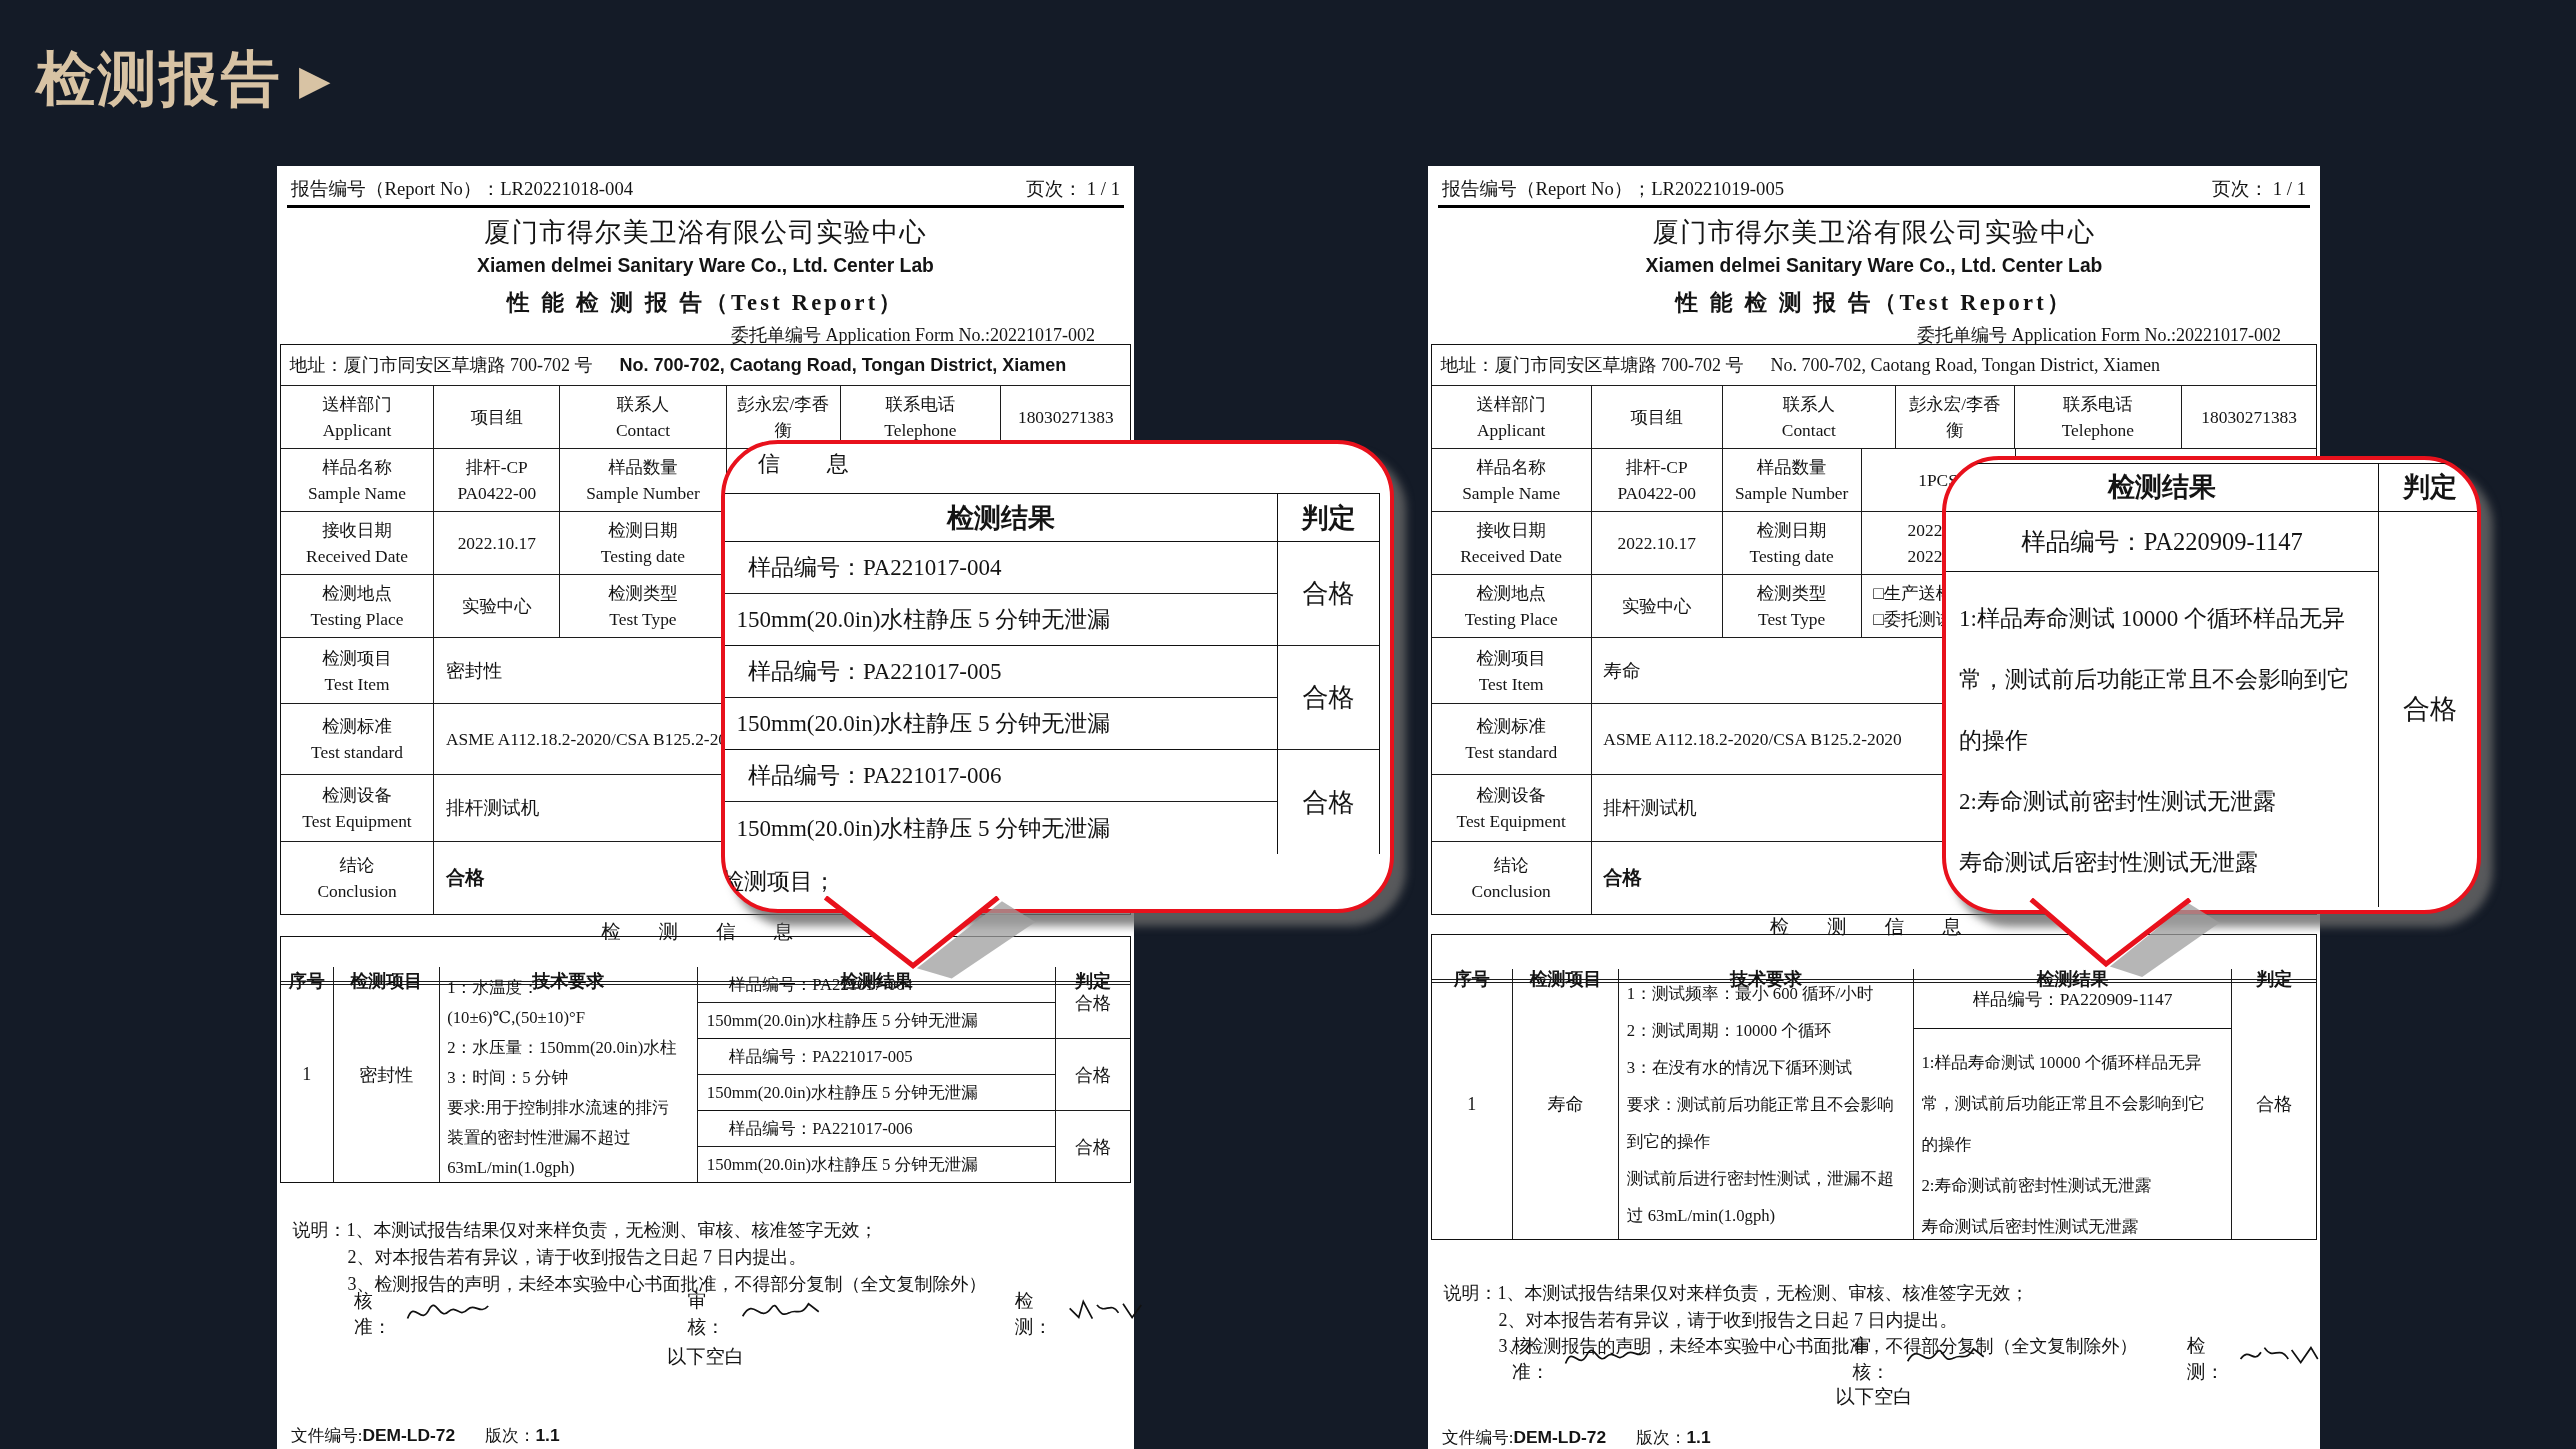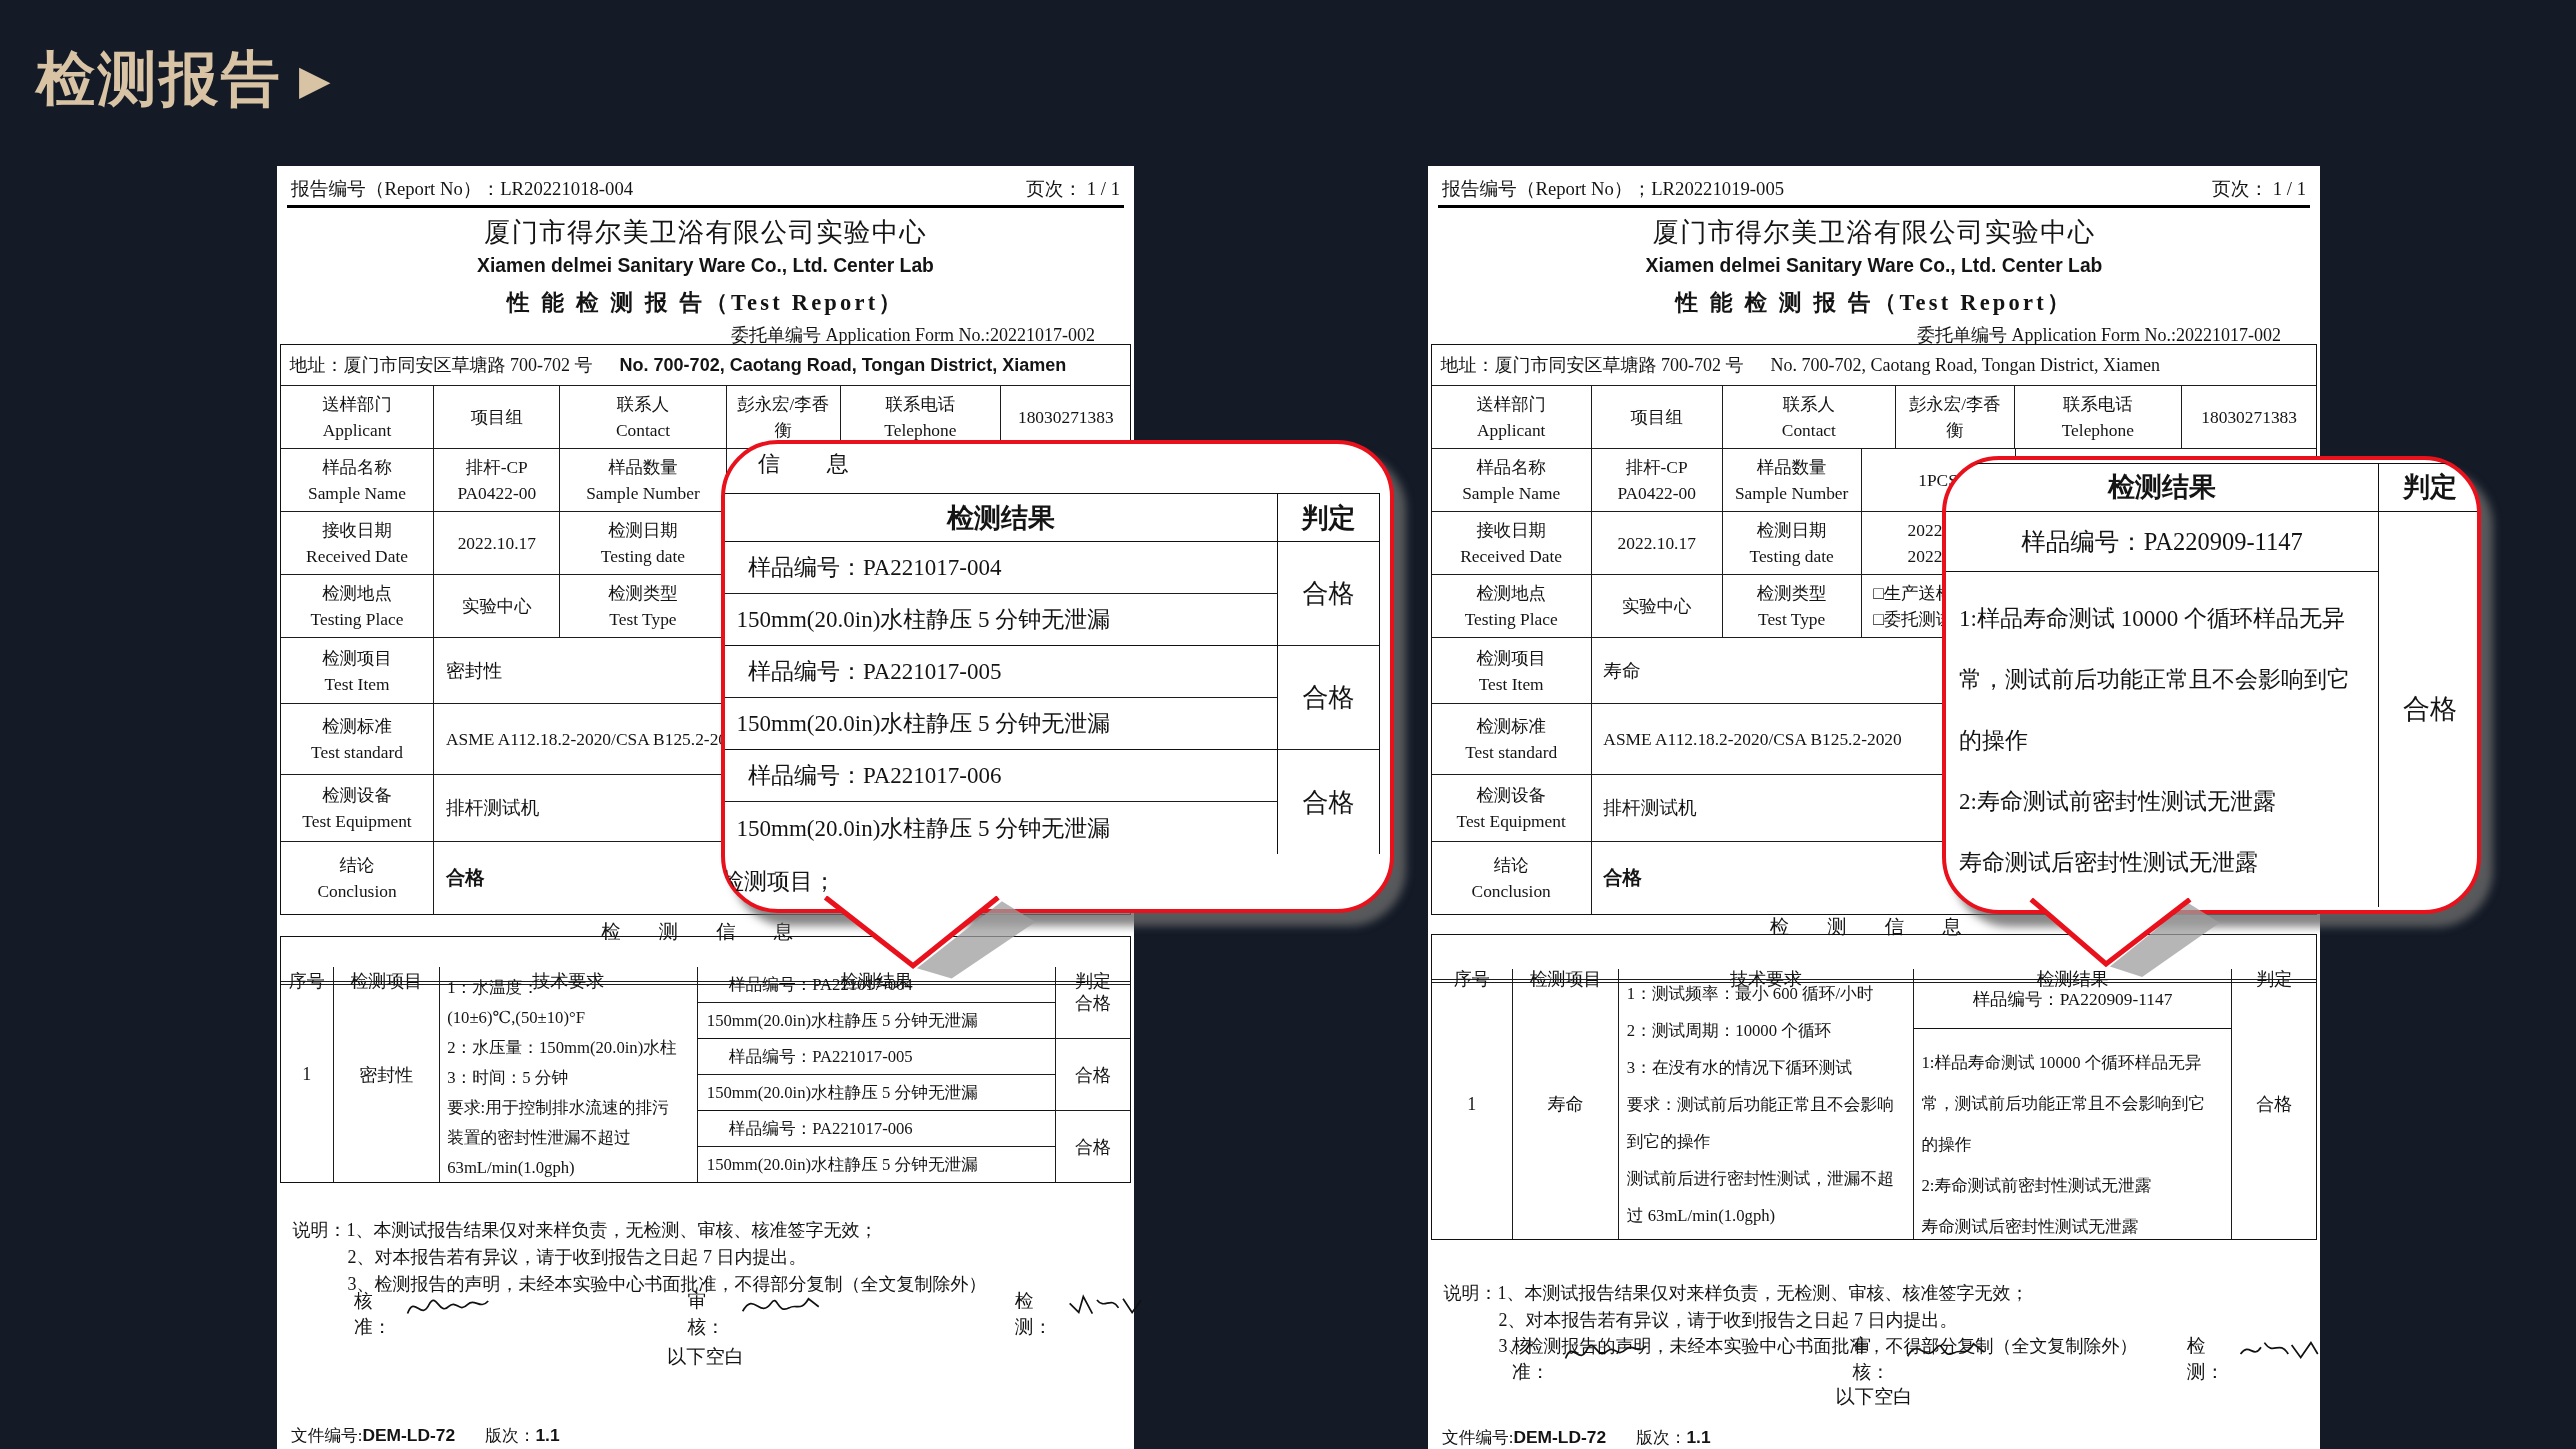--- a/index.html
+++ b/index.html
@@ -36,21 +36,21 @@
   .addr-en.sans{font-family:"Liberation Sans","DejaVu Sans",sans-serif;font-weight:700;}
   .bold{font-weight:bold;}
   .r2{height:63px;grid-template-columns:18.1% 14.8% 19.6% 13.4% 18.9% 1fr;}
   .r345L{grid-template-columns:18.1% 14.8% 19.6% 13.4% 1fr;height:63px;}
   .r345R{grid-template-columns:18.1% 14.8% 15.7% 17.4% 1fr;height:63px;}
   .r69{grid-template-columns:18.1% 1fr;}
   
   .section-title{position:absolute;left:0;right:0;text-align:center;font-size:19.3px;letter-spacing:16.7px;}
   
   .t2{position:absolute;left:2.6px;right:2.6px;border:1.9px solid #111;display:grid;}
-  .t2 .hc{border-right:1.3px solid #1c1c1c;border-bottom:4.5px double #1c1c1c;display:flex;align-items:center;justify-content:center;font-size:18px;font-weight:400;margin-top:44px;}
+  .t2 .hc{border-right:1.3px solid #1c1c1c;border-bottom:4.5px double #1c1c1c;display:flex;align-items:center;justify-content:center;font-size:18px;font-weight:700;margin-top:44px;}
   .t2 .hc.nr{border-right:none;}
   .t2 .bc{border-right:1.3px solid #1c1c1c;font-size:16.7px;}
   .t2 .bc.nr{border-right:none;}
   .t2 .center{display:flex;align-items:center;justify-content:center;}
   .techlines{padding:6.4px 3.9px 0 7.7px;}
   .techlines div{line-height:30px;}
   .techlinesR div{line-height:37px;}
   .rescol{display:flex;flex-direction:column;}
   .resrow{flex:1 1 0;display:flex;align-items:center;border-bottom:1.3px solid #1c1c1c;padding-left:9px;}
   .resrow.sample{padding-left:31px;}
@@ -59,21 +59,21 @@
   .vercol{display:flex;flex-direction:column;}
   .vercell{flex:1 1 0;display:flex;align-items:center;justify-content:center;border-bottom:1.3px solid #1c1c1c;font-size:18px;}
   .vercell.last{border-bottom:none;}
   .srowR{height:60px;display:flex;align-items:center;justify-content:center;border-bottom:1.9px solid #111;font-size:17.4px;}
   .bigcellR{padding:13px 5.2px 0 7.7px;}
   .bigcellR div{line-height:41px;}
   
   .note{position:absolute;left:15.5px;font-size:18px;white-space:nowrap;margin-top:24px;}
   .note.indent{padding-left:55px;}
   .signs{position:absolute;left:0;right:0;display:flex;}
-  .sign-item{display:flex;align-items:center;font-size:18.7px;}
+  .sign-item{display:flex;align-items:flex-end;font-size:18.7px;}
   .sign-item svg{margin-top:-10.3px;}
   .blank-line{position:absolute;left:0;right:0;text-align:center;font-size:19.3px;}
   .file-line{position:absolute;left:14px;font-size:16.7px;}
   .file-line .sansb{font-family:"Liberation Sans","DejaVu Sans",sans-serif;font-weight:bold;font-size:17.4px;}
   
   .bubble{position:absolute;background:#fff;border:4.5px solid #e8111c;border-radius:57px;
           box-shadow:11.6px 13px 9px rgba(105,105,105,0.8);z-index:5;}
   .bubble-clip{position:absolute;inset:0;border-radius:50px;overflow:hidden;}
   #bubble-left{left:721px;top:440px;width:665px;height:465px;}
   #bubble-right{left:1942px;top:456px;width:531px;height:450px;}

